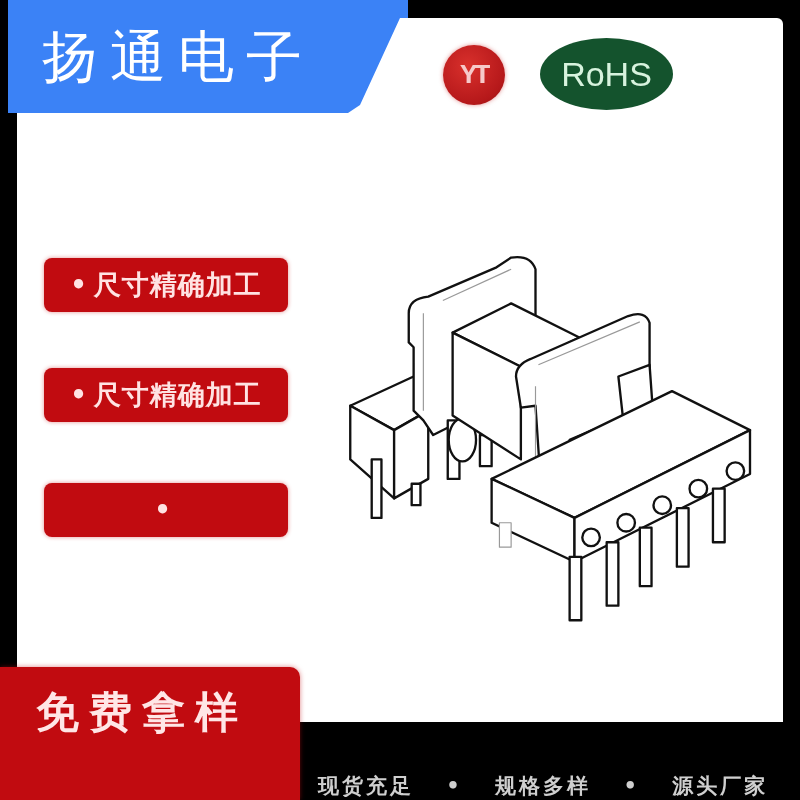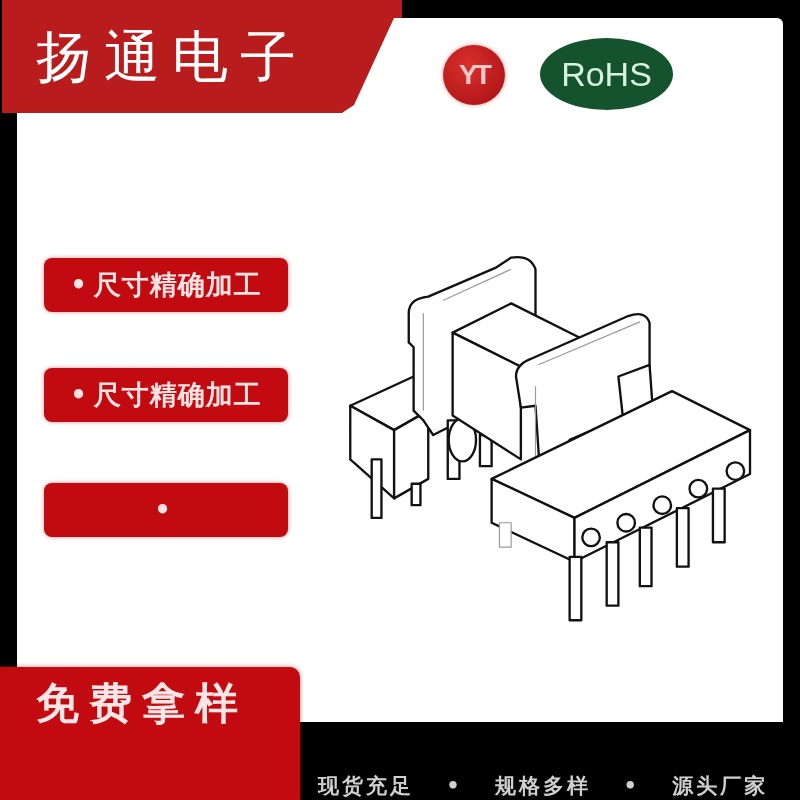--- a/index.html
+++ b/index.html
@@ -1,28 +1,28 @@
 <!DOCTYPE html>
 <html><head>
 <meta charset="utf-8">
 <style>
   html, body { margin:0; padding:0; }
   body { width:800px; height:800px; background:#000; position:relative; overflow:hidden;
          font-family:"DejaVu Sans", "Liberation Sans", sans-serif; }
   .white-panel { position:absolute; left:17px; top:18px; width:766px; height:704px; background:#fff; border-radius:0 6px 0 0; }
   .header-band { position:absolute; left:0; top:0; width:800px; height:18px; background:#000; }
-  .brand-block { position:absolute; left:2px; top:0; width:400px; height:113px; background:#b91c1c;
+  .brand-block { position:absolute; left:8px; top:0; width:400px; height:113px; background:#3b82f6;
                  clip-path: polygon(0 0, 400px 0, 400px 18px, 392px 18px, 352px 105px, 340px 113px, 0 113px); }
   .brand-title { position:absolute; left:34px; top:22px; color:#fff; font-size:56px; letter-spacing:12px;
                  font-weight:normal; line-height:70px; }
   .yt-logo { position:absolute; left:443px; top:45px; width:62px; height:60px; border-radius:50%;
              background: radial-gradient(circle at 40% 35%, #d9302c, #b5181a 70%, #8e0f10);
              box-shadow: 0 0 4px rgba(200,40,40,0.5);
              display:flex; align-items:center; justify-content:center;
-             color:#f6c9c9; font-family:Liberation Sans, sans-serif; font-weight:bold; font-size:28px; letter-spacing:-3px; }
+             color:#f6c9c9; font-family:Liberation Mono, monospace; font-weight:bold; font-size:28px; letter-spacing:-3px; }
   .rohs-logo { position:absolute; left:540px; top:38px; width:133px; height:72px; border-radius:50%;
                background:#14532d; display:flex; align-items:center; justify-content:center;
                color:#d8f3de; font-family:"Liberation Sans", sans-serif; font-size:34px; }
   .feature { position:absolute; left:44px; width:244px; height:54px; background:#c10b10; border-radius:8px;
              box-shadow: 0 0 4px rgba(193,11,16,0.45); display:flex; align-items:center; justify-content:center;
              color:#ffe3e3; font-size:27px; font-weight:bold; letter-spacing:1px; }
   .feature .dot { font-size:26px; margin-right:6px; }
   .product { position:absolute; left:335px; top:240px; width:440px; height:390px; }
   .promo-box { position:absolute; left:0; top:667px; width:300px; height:133px; background:#c10b10;
                border-radius:0 10px 0 0; box-shadow: 0 0 5px rgba(193,11,16,0.5); }
@@ -91,21 +91,21 @@
   <rect x="387" y="255" width="12" height="55"></rect>
 
   <circle cx="262" cy="305" r="9"></circle>
   <circle cx="298" cy="290" r="9"></circle>
   <circle cx="335" cy="272" r="9"></circle>
   <circle cx="372" cy="255" r="9"></circle>
   <circle cx="410" cy="237" r="9"></circle>
 </svg>
 
 <div class="promo-box">
-  <div class="promo-line" style="top:10px;">免费拿样</div>
+  <div class="promo-line" style="top:19px;">免费拿样</div>
 </div>
 
 <div class="tagline">
   <span>现货充足</span>
   <span class="tag-sep">•</span>
   <span>规格多样</span>
   <span class="tag-sep">•</span>
   <span>源头厂家</span>
 </div>
 

